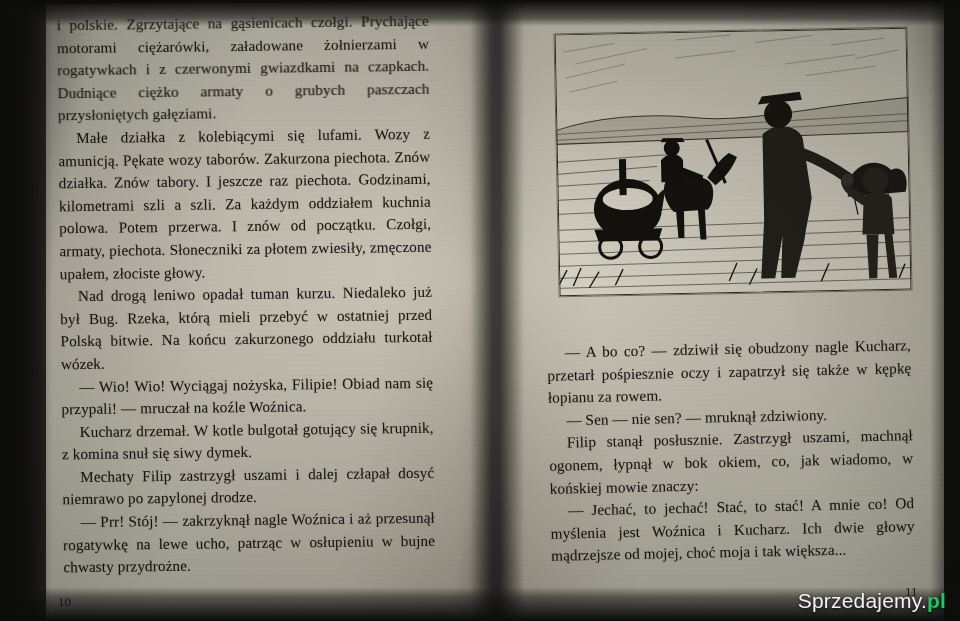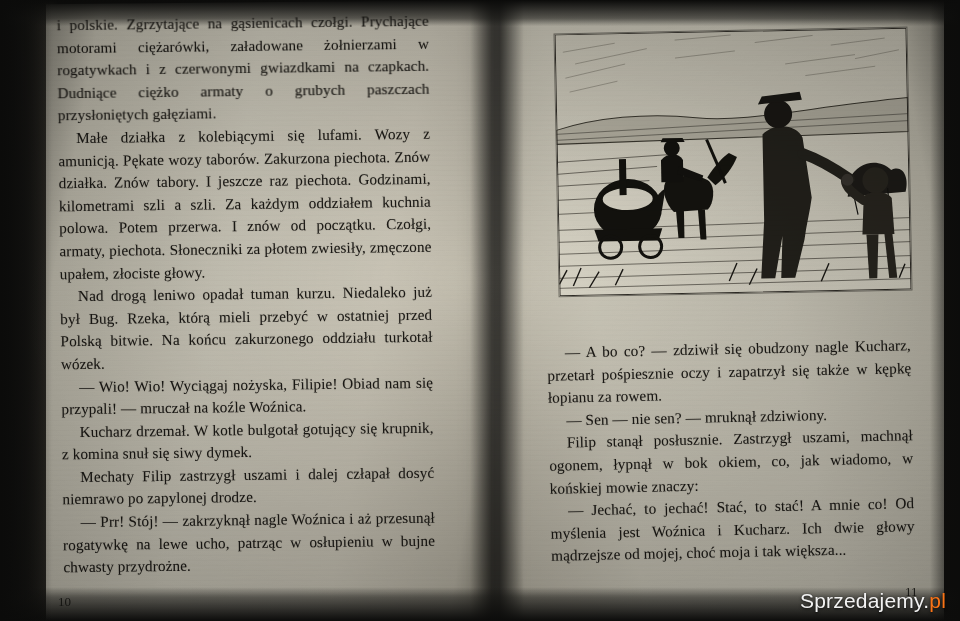--- a/index.html
+++ b/index.html
@@ -154,21 +154,21 @@
     position: absolute;
     right: 14px;
     bottom: 8px;
     font-family: "Liberation Sans", sans-serif;
     font-size: 21px;
     color: #f2f2f2;
     letter-spacing: 0.2px;
     text-shadow: 0 1px 3px rgba(0,0,0,0.8);
   }
   .watermark .dot { color: #f2f2f2; }
-  .watermark .tld { color: #f97316; font-weight: normal; }
+  .watermark .tld { color: #22c55e; font-weight: bold; }
 </style>
 </head>
 <body>
 
 <div id="page">
 
   <div class="book-bg"></div>
   <div class="page-left"></div>
   <div class="page-right"></div>
   <div class="gutter"></div>

